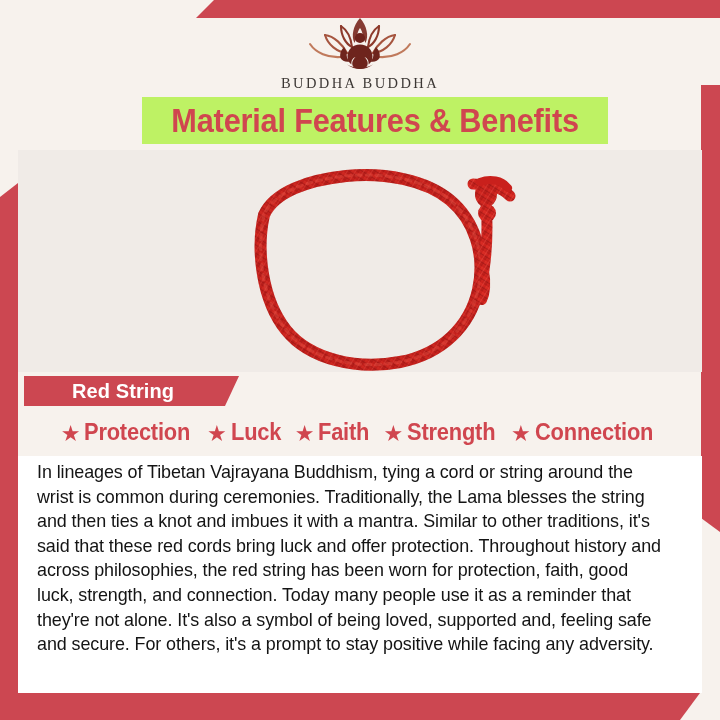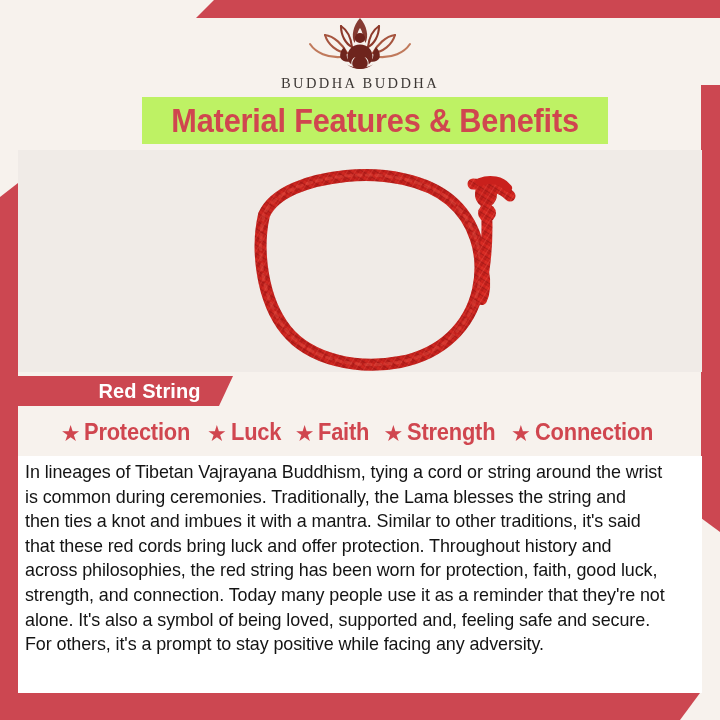--- a/index.html
+++ b/index.html
@@ -122,28 +122,27 @@
   .photo svg {
     position: absolute;
     left: 0;
     top: 0;
   }
 
   
   .name-banner {
     position: absolute;
     top: 376px;
-    left: 18px;
+    left: 24px;
     width: 215px;
     height: 30px;
     background: #cc4751;
     clip-path: polygon(0 0, 100% 0, calc(100% - 14px) 100%, 0 100%);
     display: flex;
     align-items: center;
-    justify-content: center;
   }
   .name-banner-text {
     color: #ffffff;
     font-size: 20px;
     font-weight: 700;
     padding-left: 48px;
     font-family: "Liberation Sans Narrow", "Liberation Sans", sans-serif;
     letter-spacing: 0.1px;
     white-space: nowrap;
   }
@@ -184,21 +183,21 @@
 
   
   .body-panel {
     position: absolute;
     top: 456px;
     left: 18px;
     width: 684px;
     height: 237px;
     background: #ffffff;
     box-sizing: border-box;
-    padding: 4px 14px 0 7px;
+    padding: 4px 14px 0 19px;
   }
   .body-text {
     margin: 0;
     font-size: 18.6px;
     line-height: 24.6px;
     color: #141414;
     font-family: "Liberation Sans Narrow", "Liberation Sans", sans-serif;
     font-weight: 500;
     transform: scaleX(0.965);
     transform-origin: left top;

